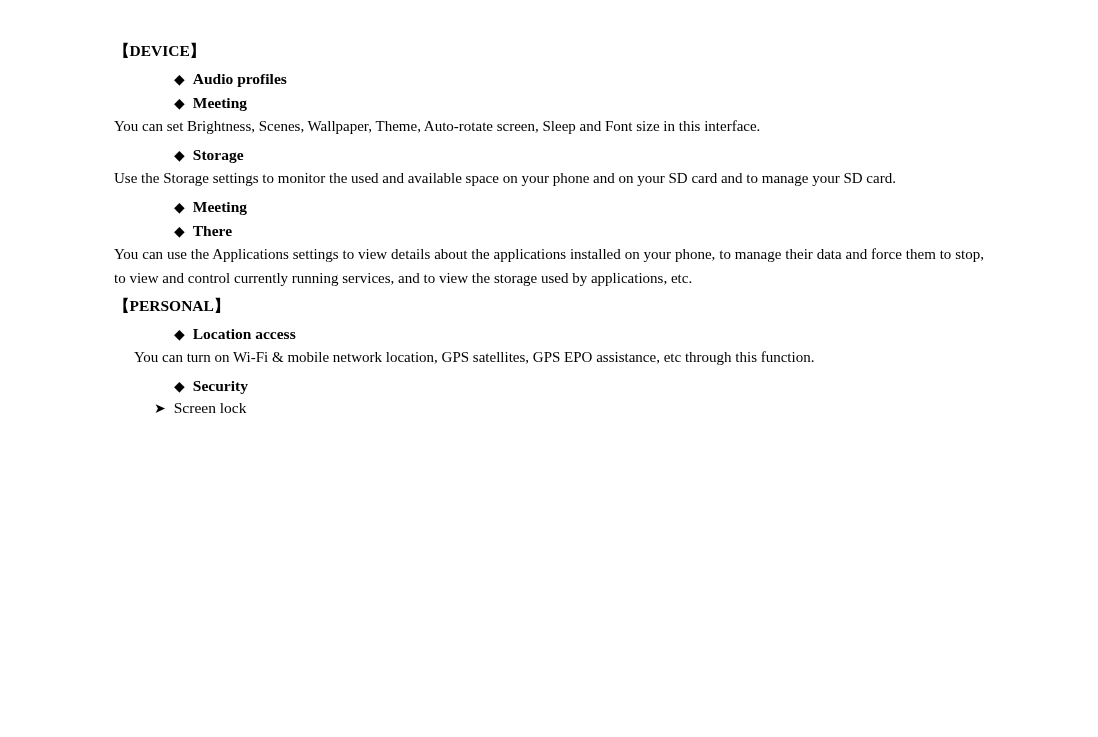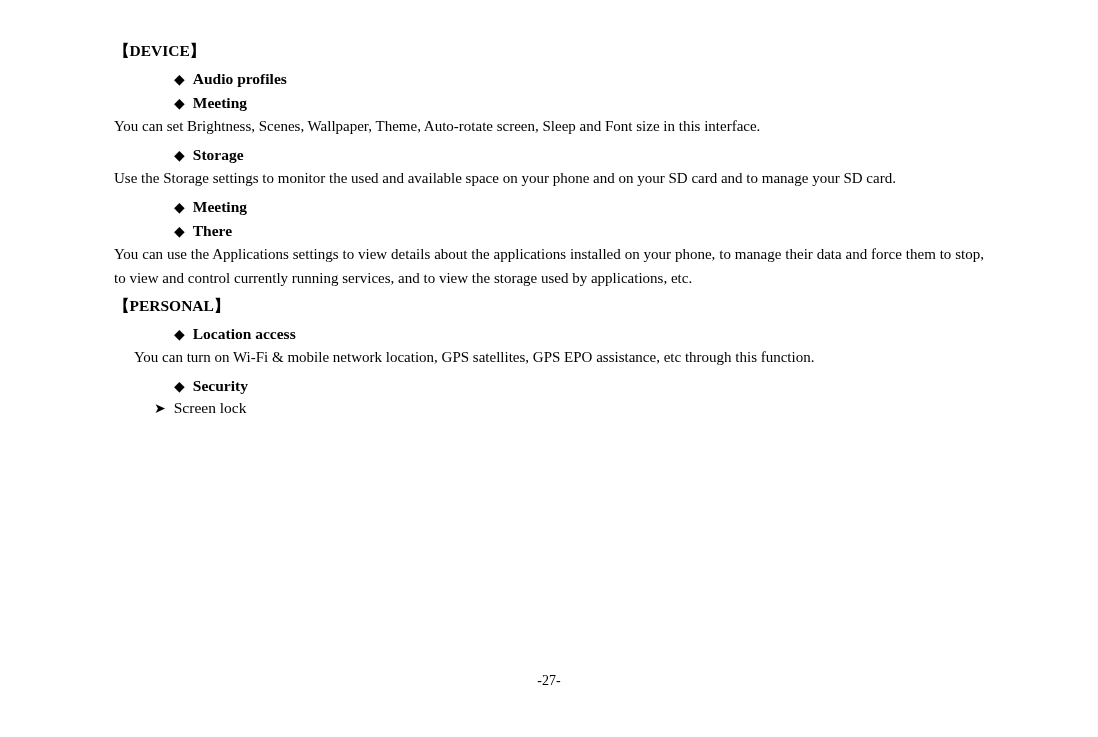--- a/index.html
+++ b/index.html
@@ -153,16 +153,13 @@
       <span class="bullet-label">Security</span>
     </div>
 
     <div class="arrow-item">
       <span class="arrow-symbol">➤</span>
       <span class="arrow-label">Screen lock</span>
     </div>
 
   </div>
 
-  <div class="page-number">
-    <span>-27-</span>
-  </div>
 </div>
 
 </body></html>

